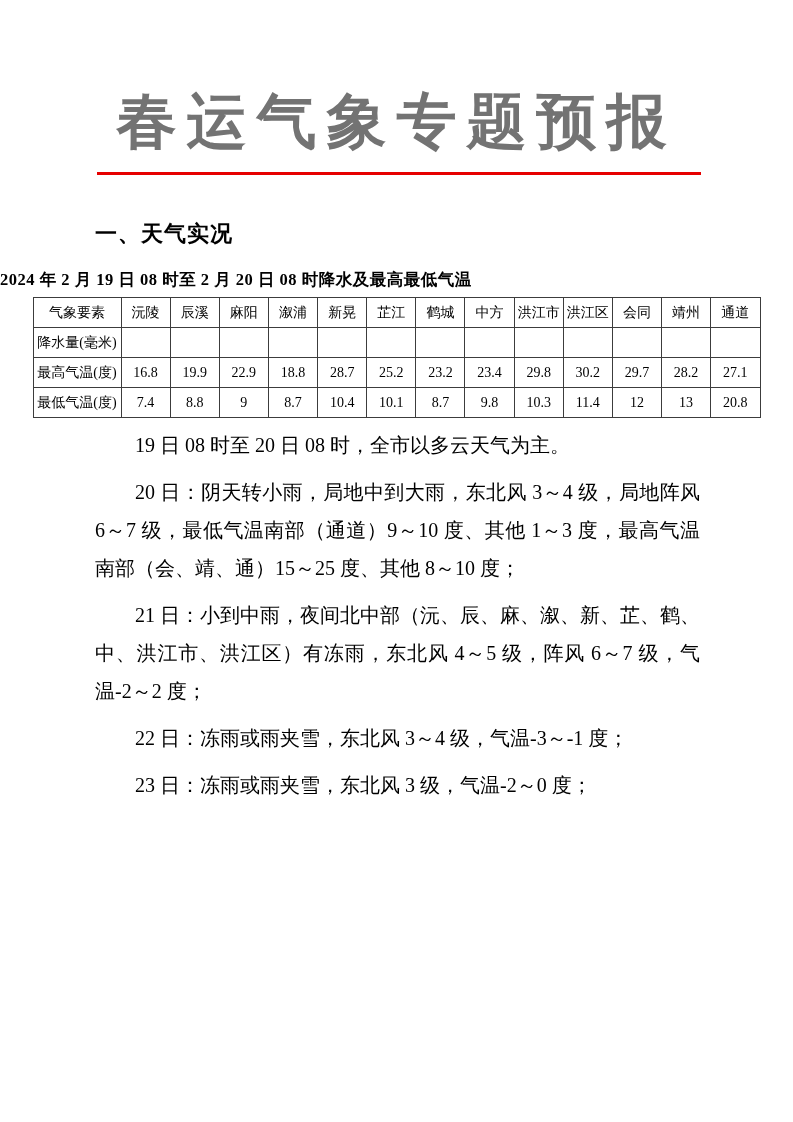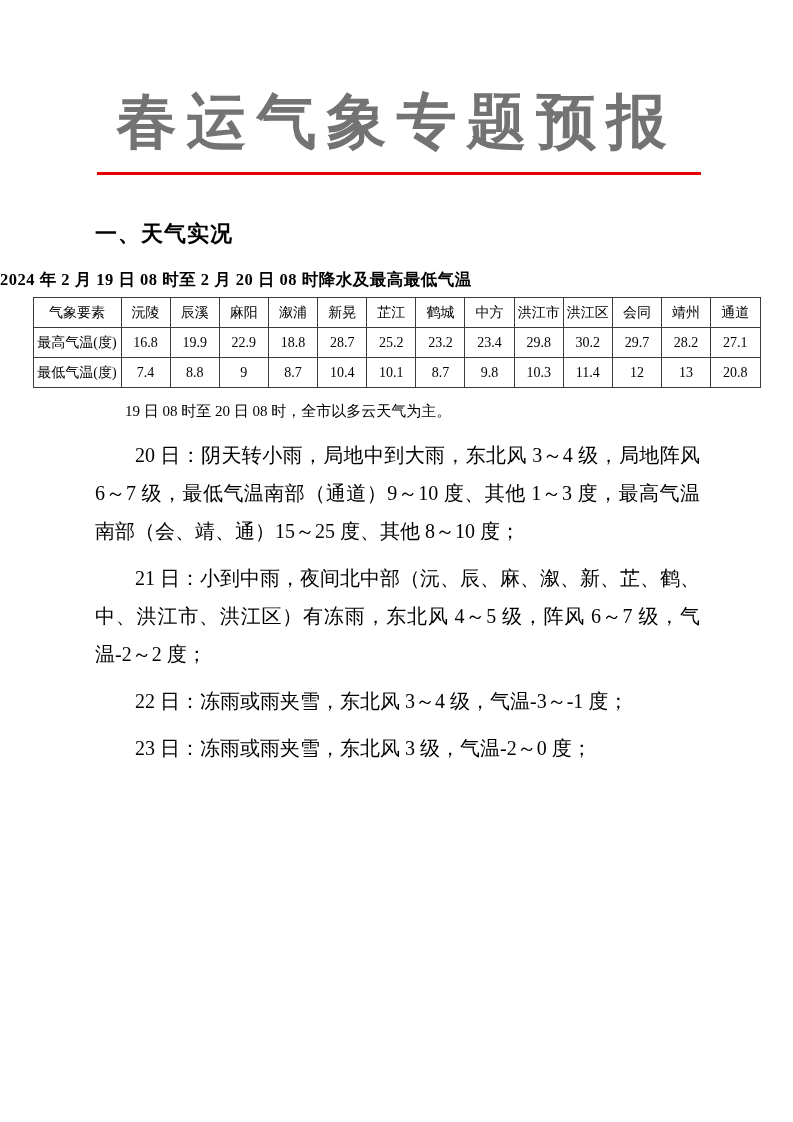--- a/index.html
+++ b/index.html
@@ -75,21 +75,21 @@
     font-size: 14px;
     font-weight: normal;
     white-space: nowrap;
     overflow: hidden;
   }
   .obs-table .label-col { width: 88px; }
 
   
   .note {
     margin: 12px 93px 13px 95px;
-    font-size: 15px;
+    font-size: 20px;
     text-indent: 2em;
     line-height: 1.5;
   }
   .para {
     margin: 9px 93px 0 95px;
     font-size: 20px;
     line-height: 38px;
     text-align: justify;
     text-indent: 2em;
   }
@@ -123,20 +123,36 @@
           <th>中方</th>
           <th>洪江市</th>
           <th>洪江区</th>
           <th>会同</th>
           <th>靖州</th>
           <th>通道</th>
         </tr>
     </thead>
     <tbody>
         <tr>
+          <td class="label-col">降水量(毫米)</td>
+          <td></td>
+          <td></td>
+          <td></td>
+          <td></td>
+          <td></td>
+          <td></td>
+          <td></td>
+          <td></td>
+          <td></td>
+          <td></td>
+          <td></td>
+          <td></td>
+          <td></td>
+        </tr>
+        <tr>
           <td class="label-col">最高气温(度)</td>
           <td>16.8</td>
           <td>19.9</td>
           <td>22.9</td>
           <td>18.8</td>
           <td>28.7</td>
           <td>25.2</td>
           <td>23.2</td>
           <td>23.4</td>
           <td>29.8</td>

